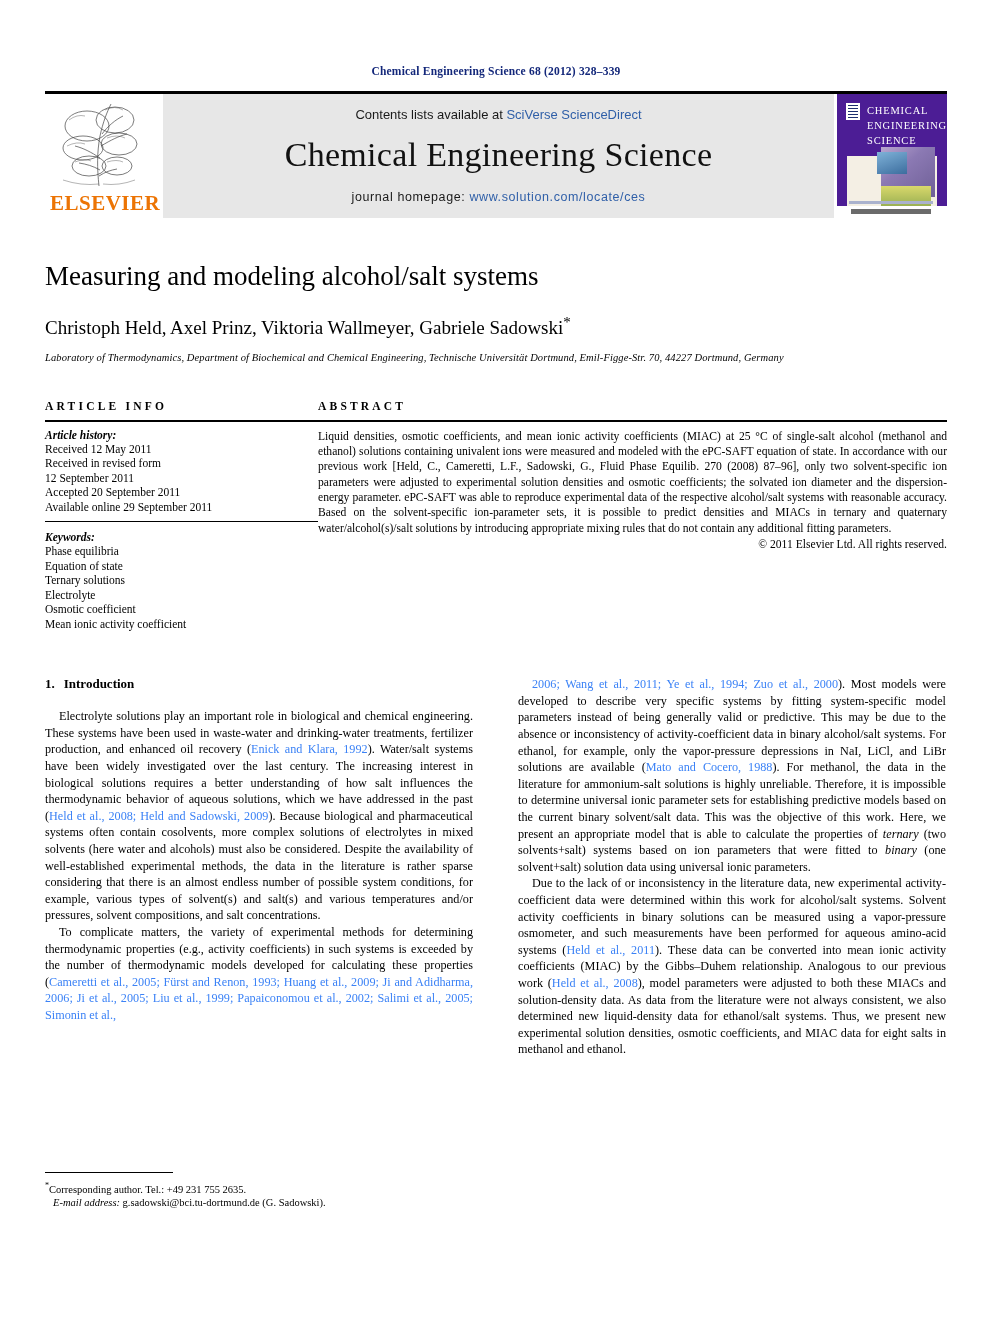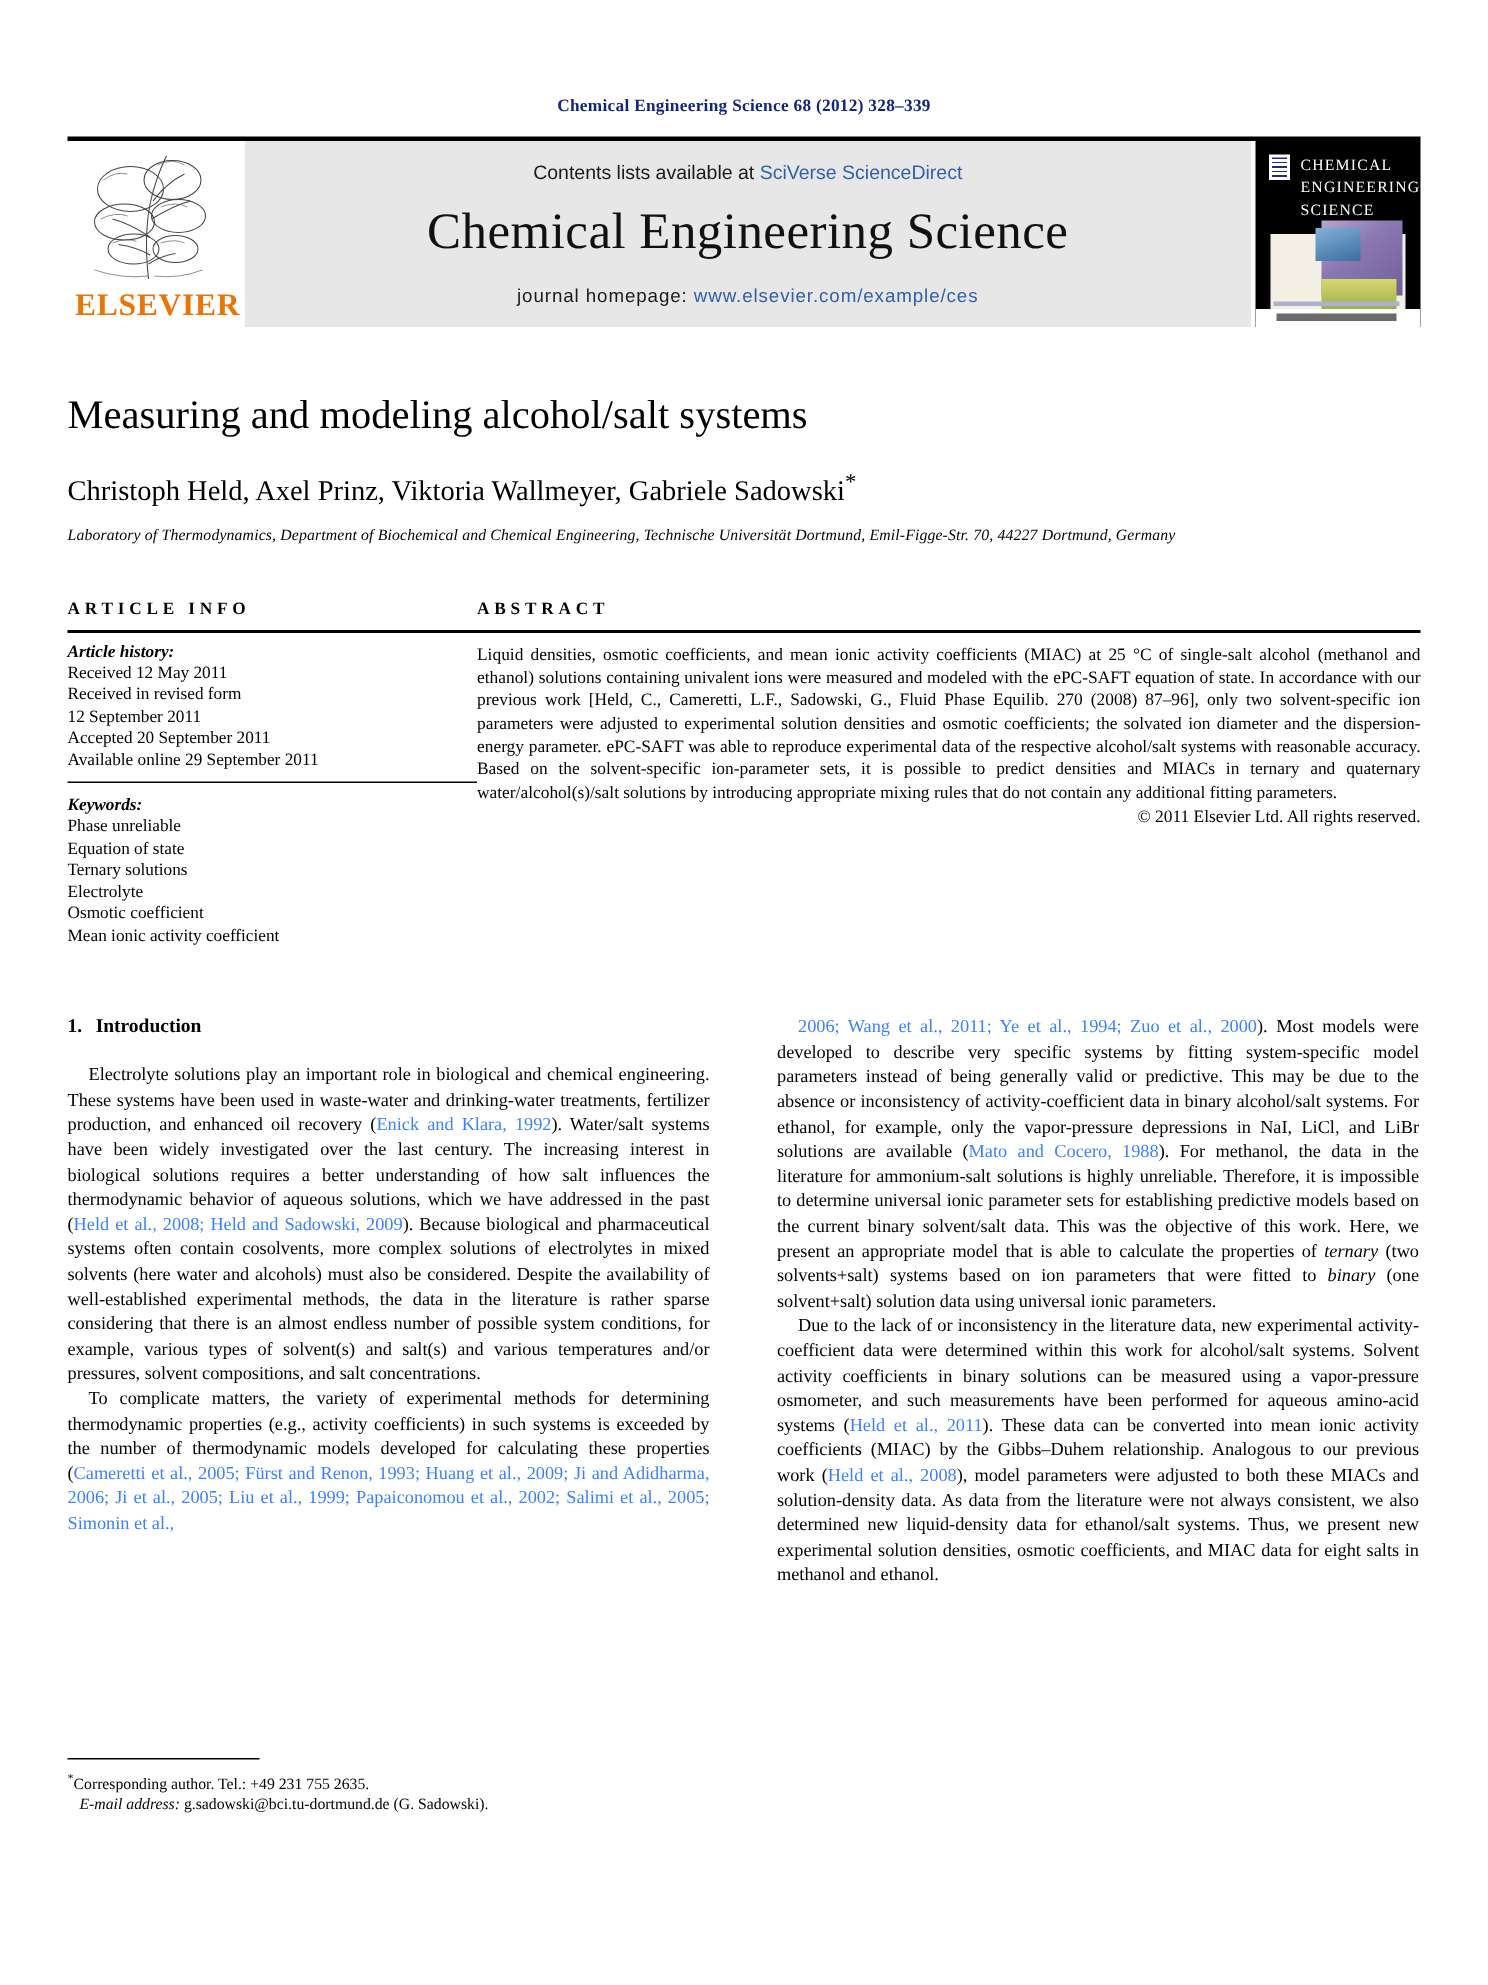--- a/index.html
+++ b/index.html
@@ -96,21 +96,21 @@
   .homepage-line {
     font-family: "Liberation Sans", sans-serif;
     font-size: 12.5px;
     letter-spacing: .6px;
     color: #1a1a1a;
   }
   .homepage-line .hp-url { color: #2f5fa8; }
   .cover-thumb {
     width: 110px;
     flex: 0 0 110px;
-    background: #000000;
+    background: #4c1d95;
     position: relative;
     overflow: hidden;
     border-left: 3px solid #fff;
   }
   .cover-mark {
     position: absolute; top: 9px; left: 9px;
     width: 14px; height: 17px; background: #fff;
   }
   .cover-mark:after{
     content:""; position:absolute; left:2px; top:2px;
@@ -333,21 +333,21 @@
         </svg>
         <div class="elsevier-word">ELSEVIER</div>
       </div>
 
       <div class="journal-band">
         <div class="contents-line">
           <span>Contents lists available at </span><span class="sd-link">SciVerse ScienceDirect</span>
         </div>
         <div class="journal-title">Chemical Engineering Science</div>
         <div class="homepage-line">
-          <span>journal homepage: </span><span class="hp-url">www.elsevier.com/example/ces</span>
+          <span>journal homepage: </span><span class="hp-url">www.solution.com/locate/ces</span>
         </div>
       </div>
 
       <div class="cover-thumb">
         <div class="cover-mark"></div>
         <div class="cover-title">
           <div>CHEMICAL</div>
           <div>ENGINEERING</div>
           <div>SCIENCE</div>
         </div>
@@ -379,21 +379,21 @@
       <div>
         <p class="info-line">Received 12 May 2011</p>
         <p class="info-line">Received in revised form</p>
         <p class="info-line">12 September 2011</p>
         <p class="info-line">Accepted 20 September 2011</p>
         <p class="info-line">Available online 29 September 2011</p>
       </div>
       <div class="rule-thin"></div>
       <div class="info-label">Keywords:</div>
       <div>
-        <p class="kw-line">Phase unreliable</p>
+        <p class="kw-line">Phase equilibria</p>
         <p class="kw-line">Equation of state</p>
         <p class="kw-line">Ternary solutions</p>
         <p class="kw-line">Electrolyte</p>
         <p class="kw-line">Osmotic coefficient</p>
         <p class="kw-line">Mean ionic activity coefficient</p>
       </div>
     </div>
 
     <div class="col-abstract">
       <div class="sechead">ABSTRACT</div>

